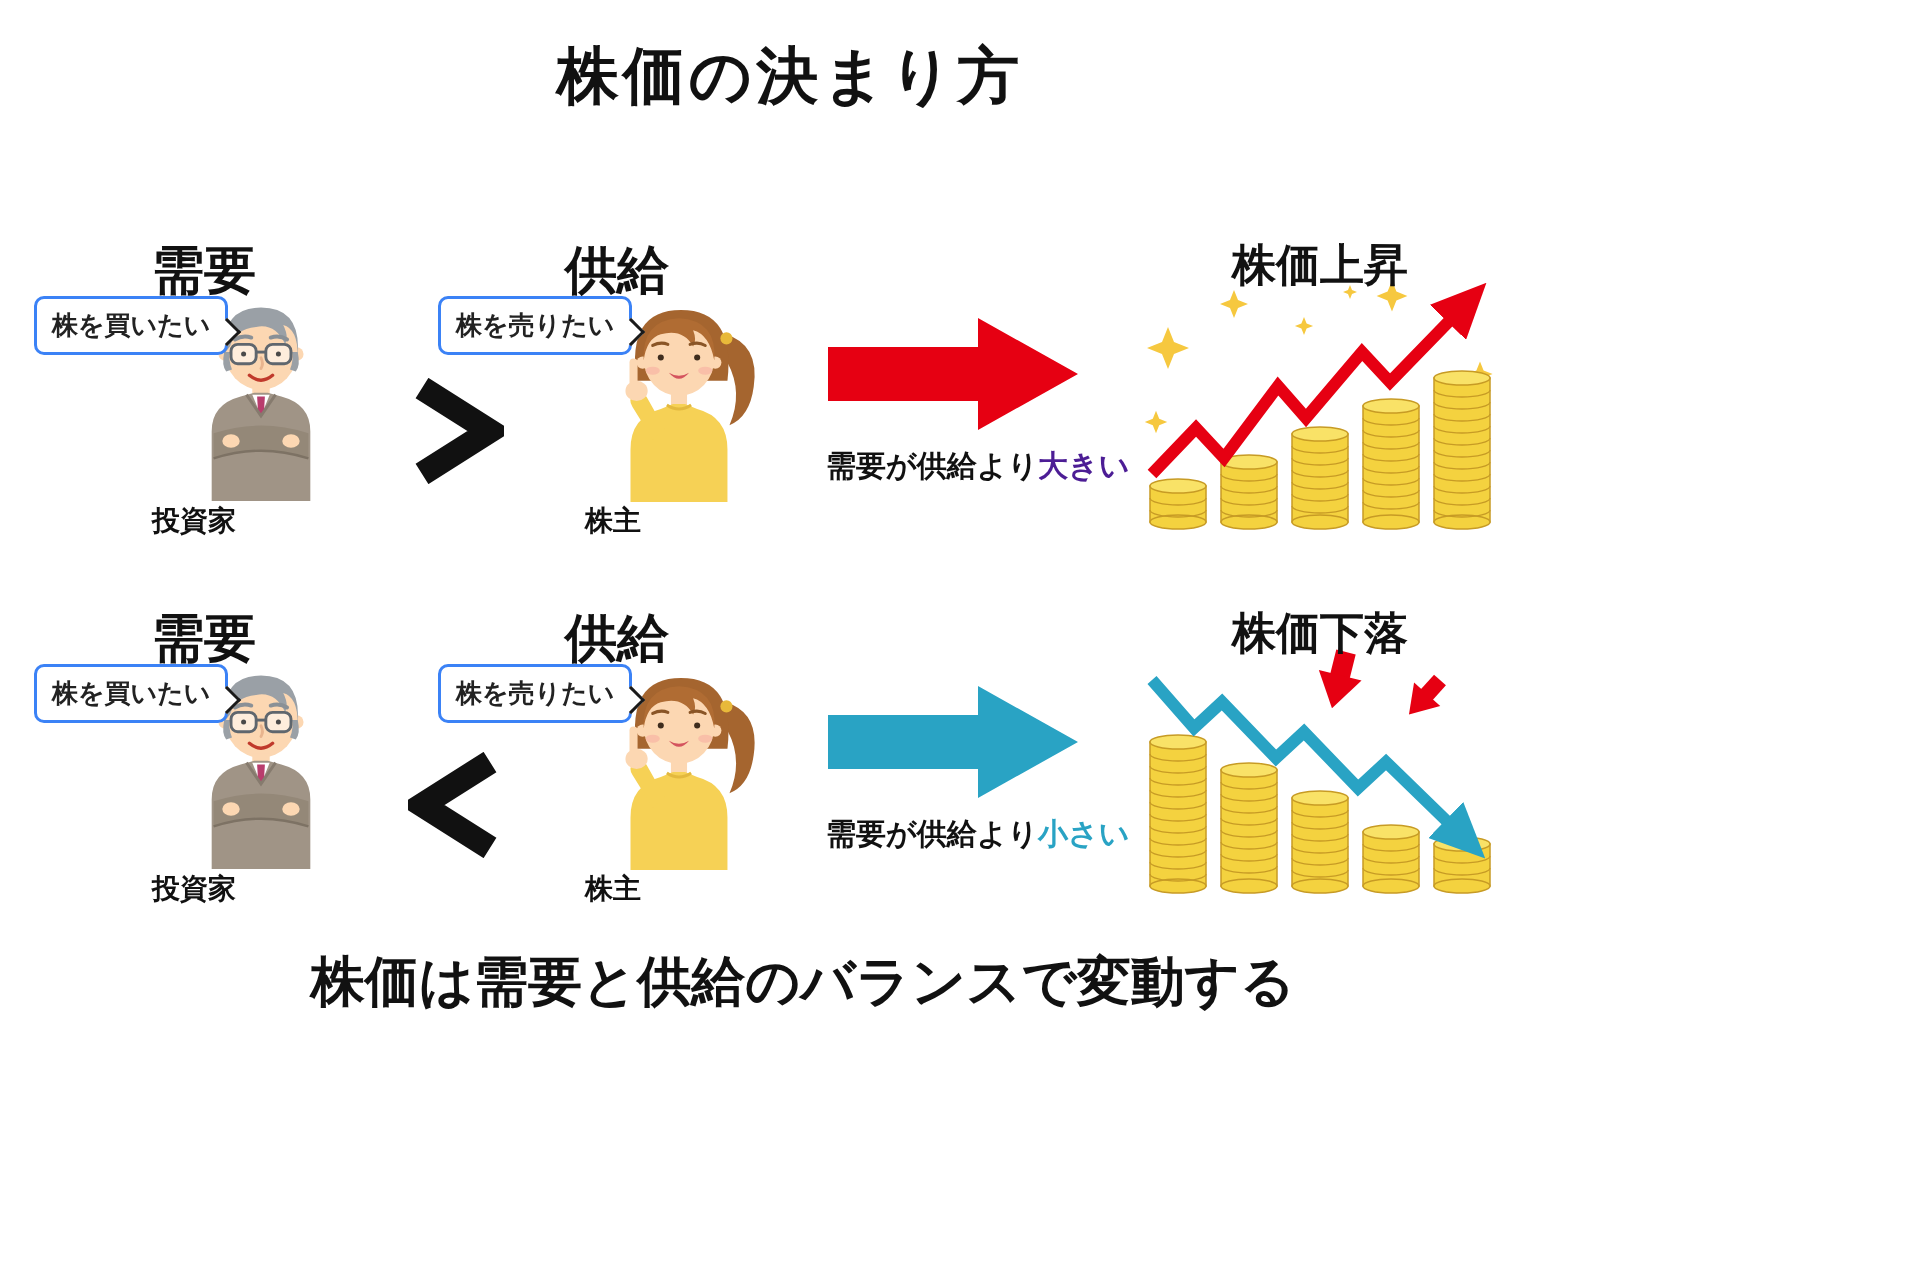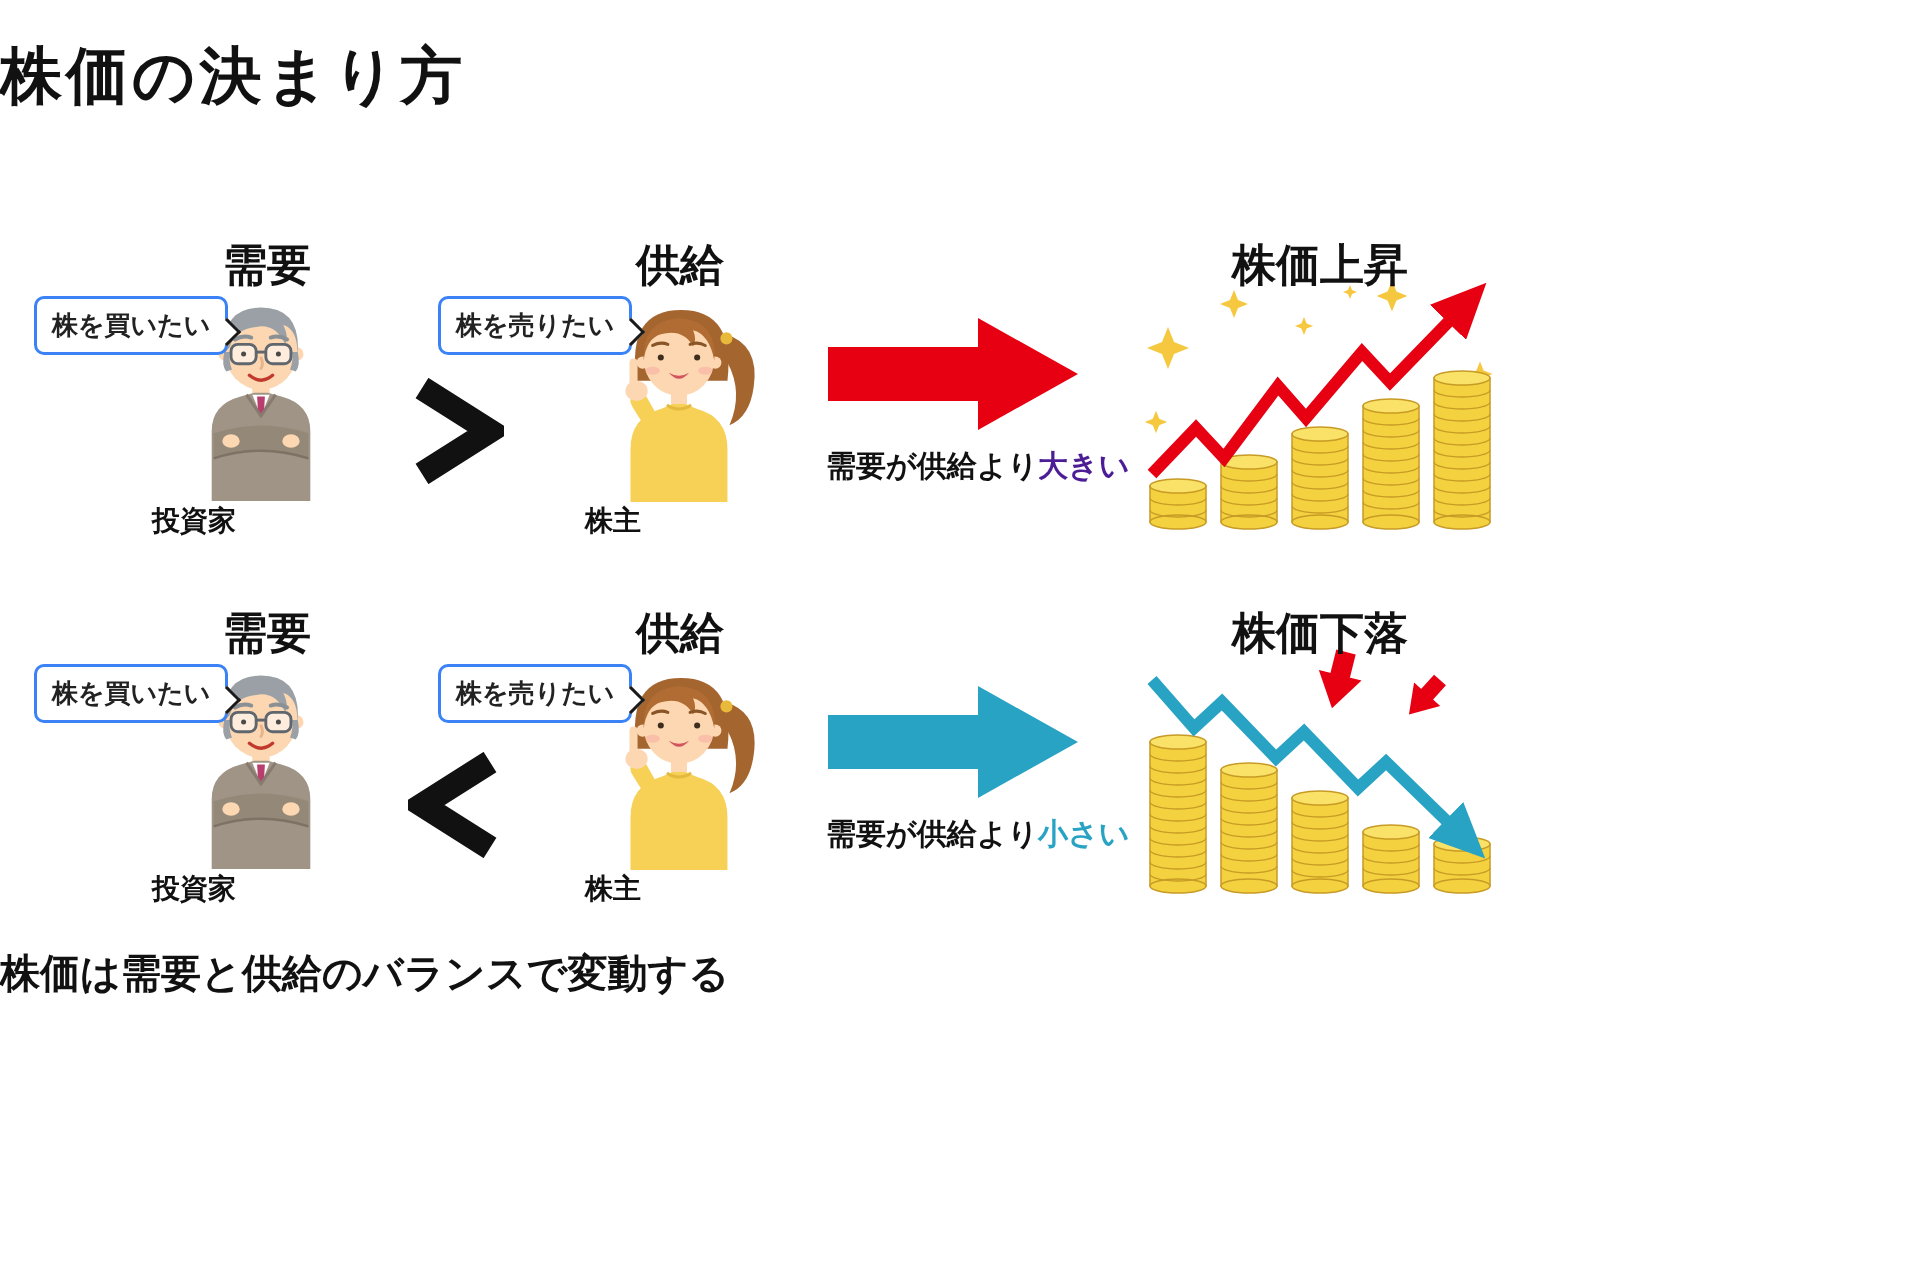--- a/index.html
+++ b/index.html
@@ -7,25 +7,26 @@
   body {
     position: relative;
     background: #ffffff;
     font-family: "Liberation Sans", "DejaVu Sans", sans-serif;
     color: #111;
     overflow: hidden;
   }
   .abs { position: absolute; }
   .title {
     left: 0; top: 34px; width: 1580px;
+    text-align: center;
     font-size: 62px; font-weight: 900; letter-spacing: 4px;
   }
   .col-header {
-    position: absolute; width: 230px; text-align: center;
-    font-size: 44px; font-weight: 900;
+    position: absolute; width: 230px; text-align: left;
+    font-size: 52px; font-weight: 900;
   }
   .person-label {
     position: absolute; width: 230px; text-align: left;
     font-size: 28px; font-weight: 800;
   }
   .bubble {
     position: absolute;
     background: #fff;
     border: 3px solid #3b82f6;
     border-radius: 10px;
@@ -52,21 +53,22 @@
   .flow-teal { background: #29a3c4; }
   .condition { position: absolute; font-size: 30px; font-weight: 900; }
   .hl-red  { color: #4c1d95; }
   .hl-teal { color: #29a3c4; }
   .result-header {
     position: absolute; width: 380px; text-align: center;
     font-size: 44px; font-weight: 700; z-index: 2;
   }
   .footer {
     left: 0; top: 946px; width: 1580px;
-    font-size: 40px; font-weight: 900;
+    text-align: center;
+    font-size: 54px; font-weight: 900; padding-left: 26px;
   }
   svg { display: block; }
 </style>
 </head>
 <body>
 
 <h1 class="abs title">株価の決まり方</h1>
 
 <div class="col-header" style="left:152px;top:236px">需要</div>
 <div class="bubble" style="left:34px;top:296px">株を買いたい</div>

